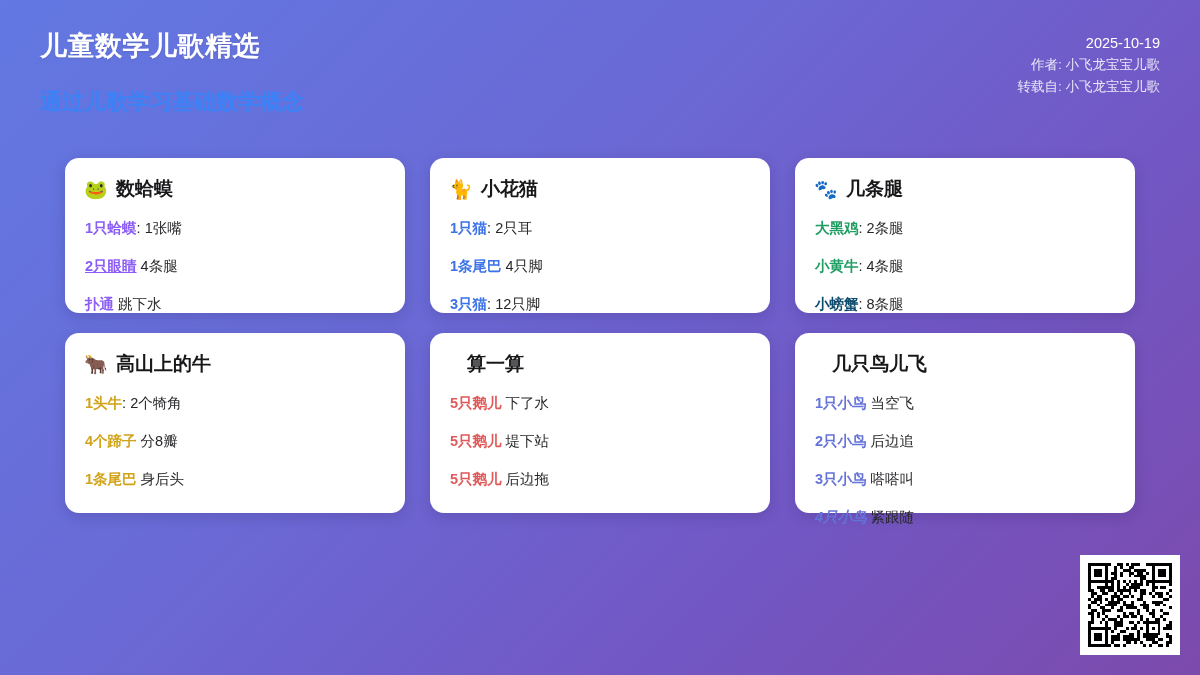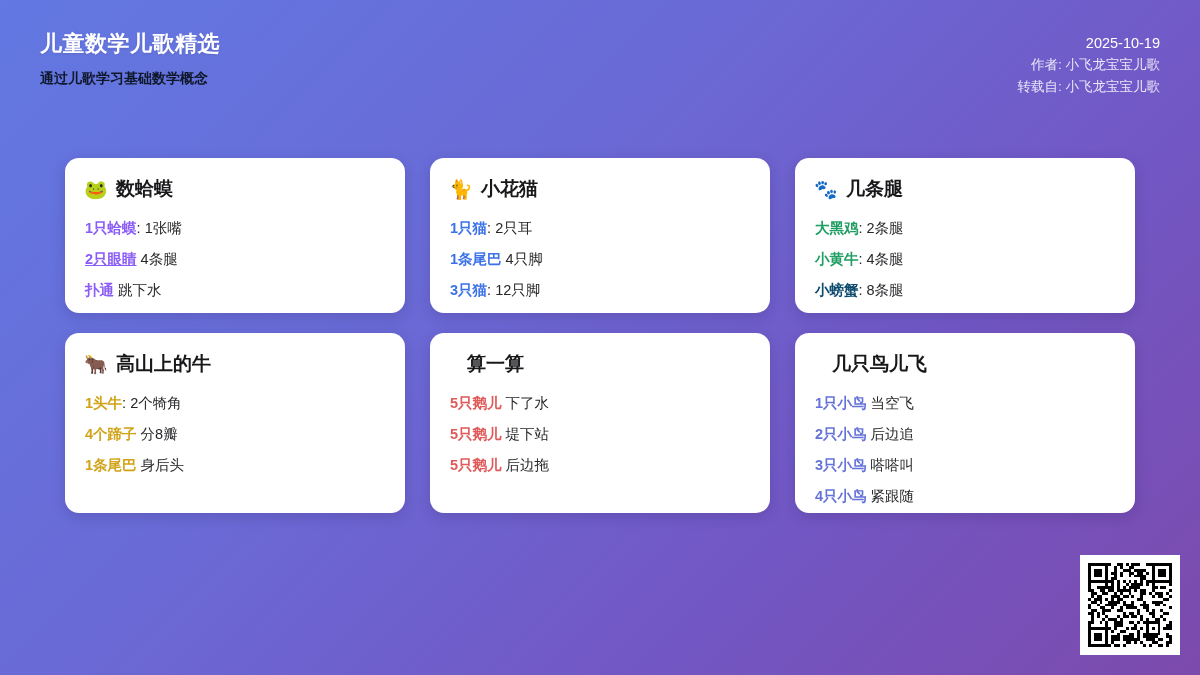--- a/index.html
+++ b/index.html
@@ -13,26 +13,26 @@
     position:relative;
   }
 
   
   .header {
     position:absolute; left:0; top:0; width:1200px; height:140px;
     padding:28px 40px 0 40px;
   }
   .header-left { position:absolute; left:40px; top:30px; }
   .page-title {
-    color:#ffffff; font-size:22px; font-weight:700;
+    color:#ffffff; font-size:27px; font-weight:700;
     letter-spacing:.5px; line-height:1.25; text-shadow:0 1px 2px rgba(0,0,0,.10);
   }
   .page-subtitle {
-    color:#0f172a; font-size:14px; font-weight:600;
-    margin-top:11px; line-height:1.3;
+    color:#3b82f6; font-size:22px; font-weight:600;
+    margin-top:24px; line-height:1.3;
   }
   .header-right {
     position:absolute; right:40px; top:32px;
     text-align:right; color:#efecfb;
   }
   .meta-date { font-size:14.5px; line-height:1.55; color:#ffffff; }
   .meta-line { font-size:13.5px; line-height:1.62; color:#eae6f9; }
 
   
   .grid {
@@ -60,21 +60,21 @@
     font-size:19px; line-height:1;
     width:22px; height:22px;
     display:flex; align-items:center; justify-content:center;
     flex:0 0 auto;
   }
   .card-icon.empty { width:8px; }
   .card-title {
     font-size:19px; font-weight:700; color:#18181b; line-height:1.1;
   }
 
-  .card-lines { display:flex; flex-direction:column; gap:5px; }
+  .card-lines { display:flex; flex-direction:column; gap:12px; }
   .line {
     font-size:14.5px; line-height:26px; color:#27272a;
     white-space:nowrap;
   }
   .line .hl { font-weight:700; }
 
   
 
   
   .qr-wrap {
@@ -158,21 +158,21 @@
     </div>
     <div class="card r2">
       <div class="card-head">
         <span class="card-icon empty"></span>
         <span class="card-title">几只鸟儿飞</span>
       </div>
       <div class="card-lines">
         <div class="line"><span class="hl" style="color: rgb(101, 115, 216);">1只小鸟</span><span> 当空飞</span></div>
         <div class="line"><span class="hl" style="color: rgb(101, 115, 216);">2只小鸟</span><span> 后边追</span></div>
         <div class="line"><span class="hl" style="color: rgb(101, 115, 216);">3只小鸟</span><span> 嗒嗒叫</span></div>
-        <div class="line"><span class="hl" style="color: rgb(101, 115, 216);">4只小鸟</span><span> 紧跟随</span></div>
+        <div class="line"><span class="hl" style="color: rgb(101, 115, 216); font-style: italic;">4只小鸟</span><span> 紧跟随</span></div>
       </div>
     </div>
   </div>
 
 <div class="qr-wrap">
   <svg width="84" height="84" viewBox="0 0 29 29" shape-rendering="crispEdges">
     <rect width="29" height="29" fill="#ffffff"></rect>
     <g fill="#000000" id="qr-cells">
         <rect x="0" y="0" width="1" height="1"></rect>
         <rect x="1" y="0" width="1" height="1"></rect>

